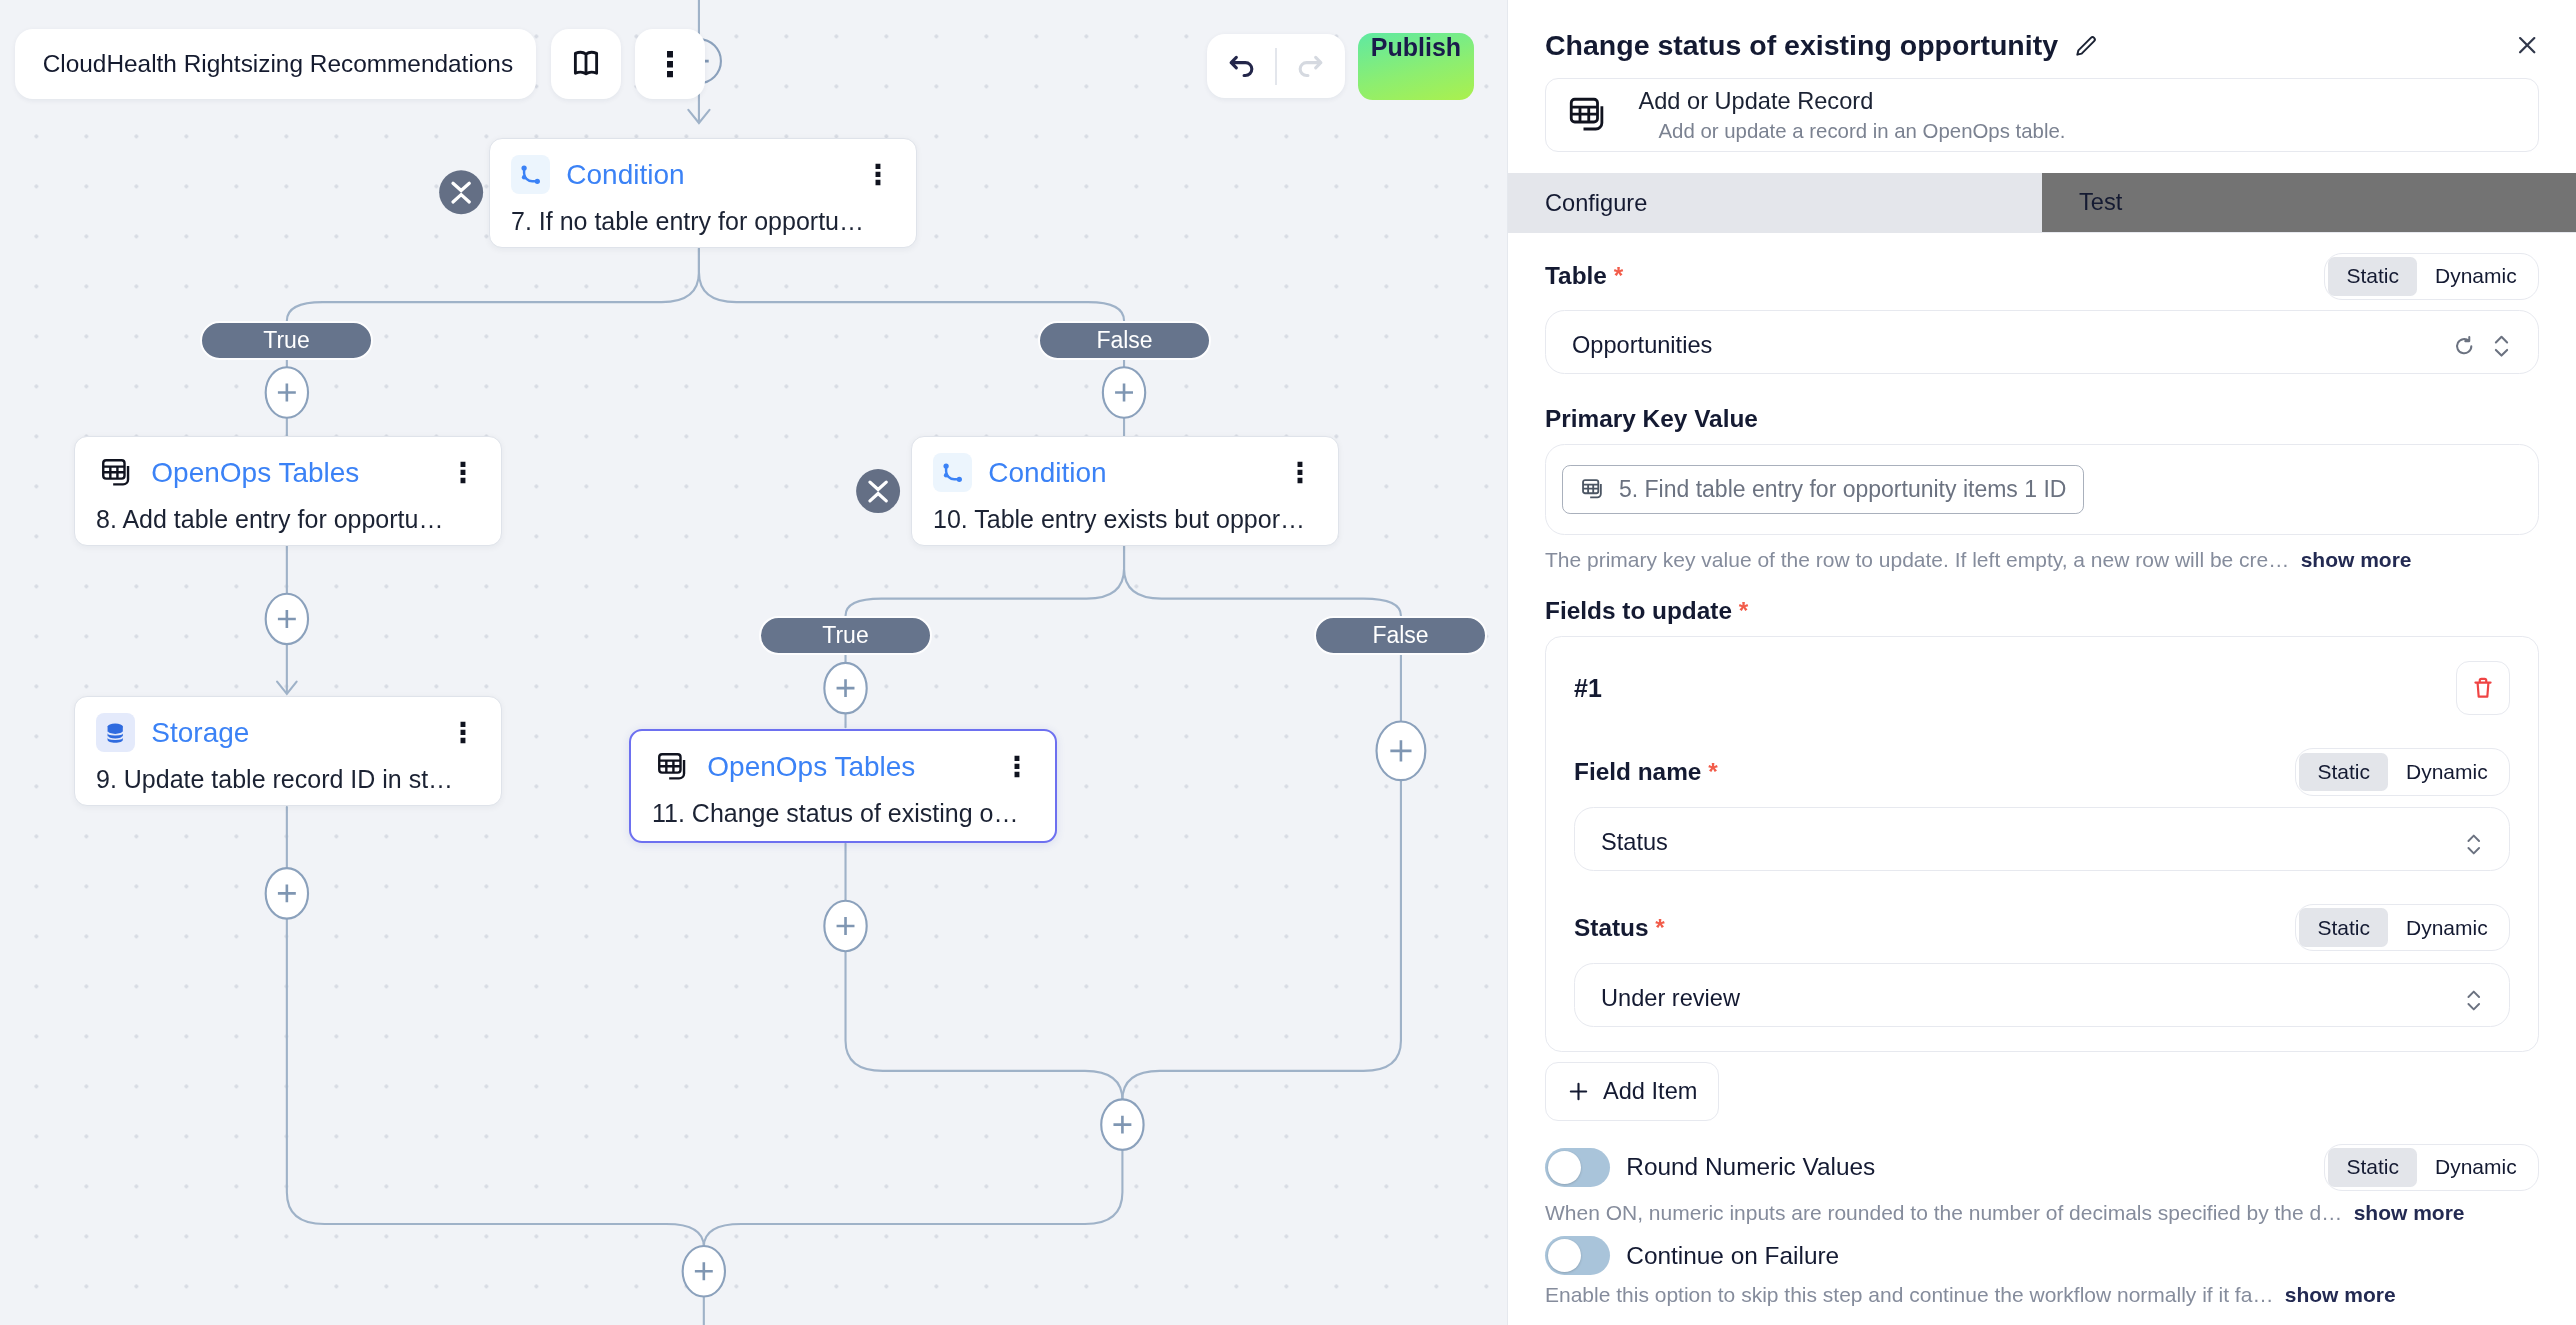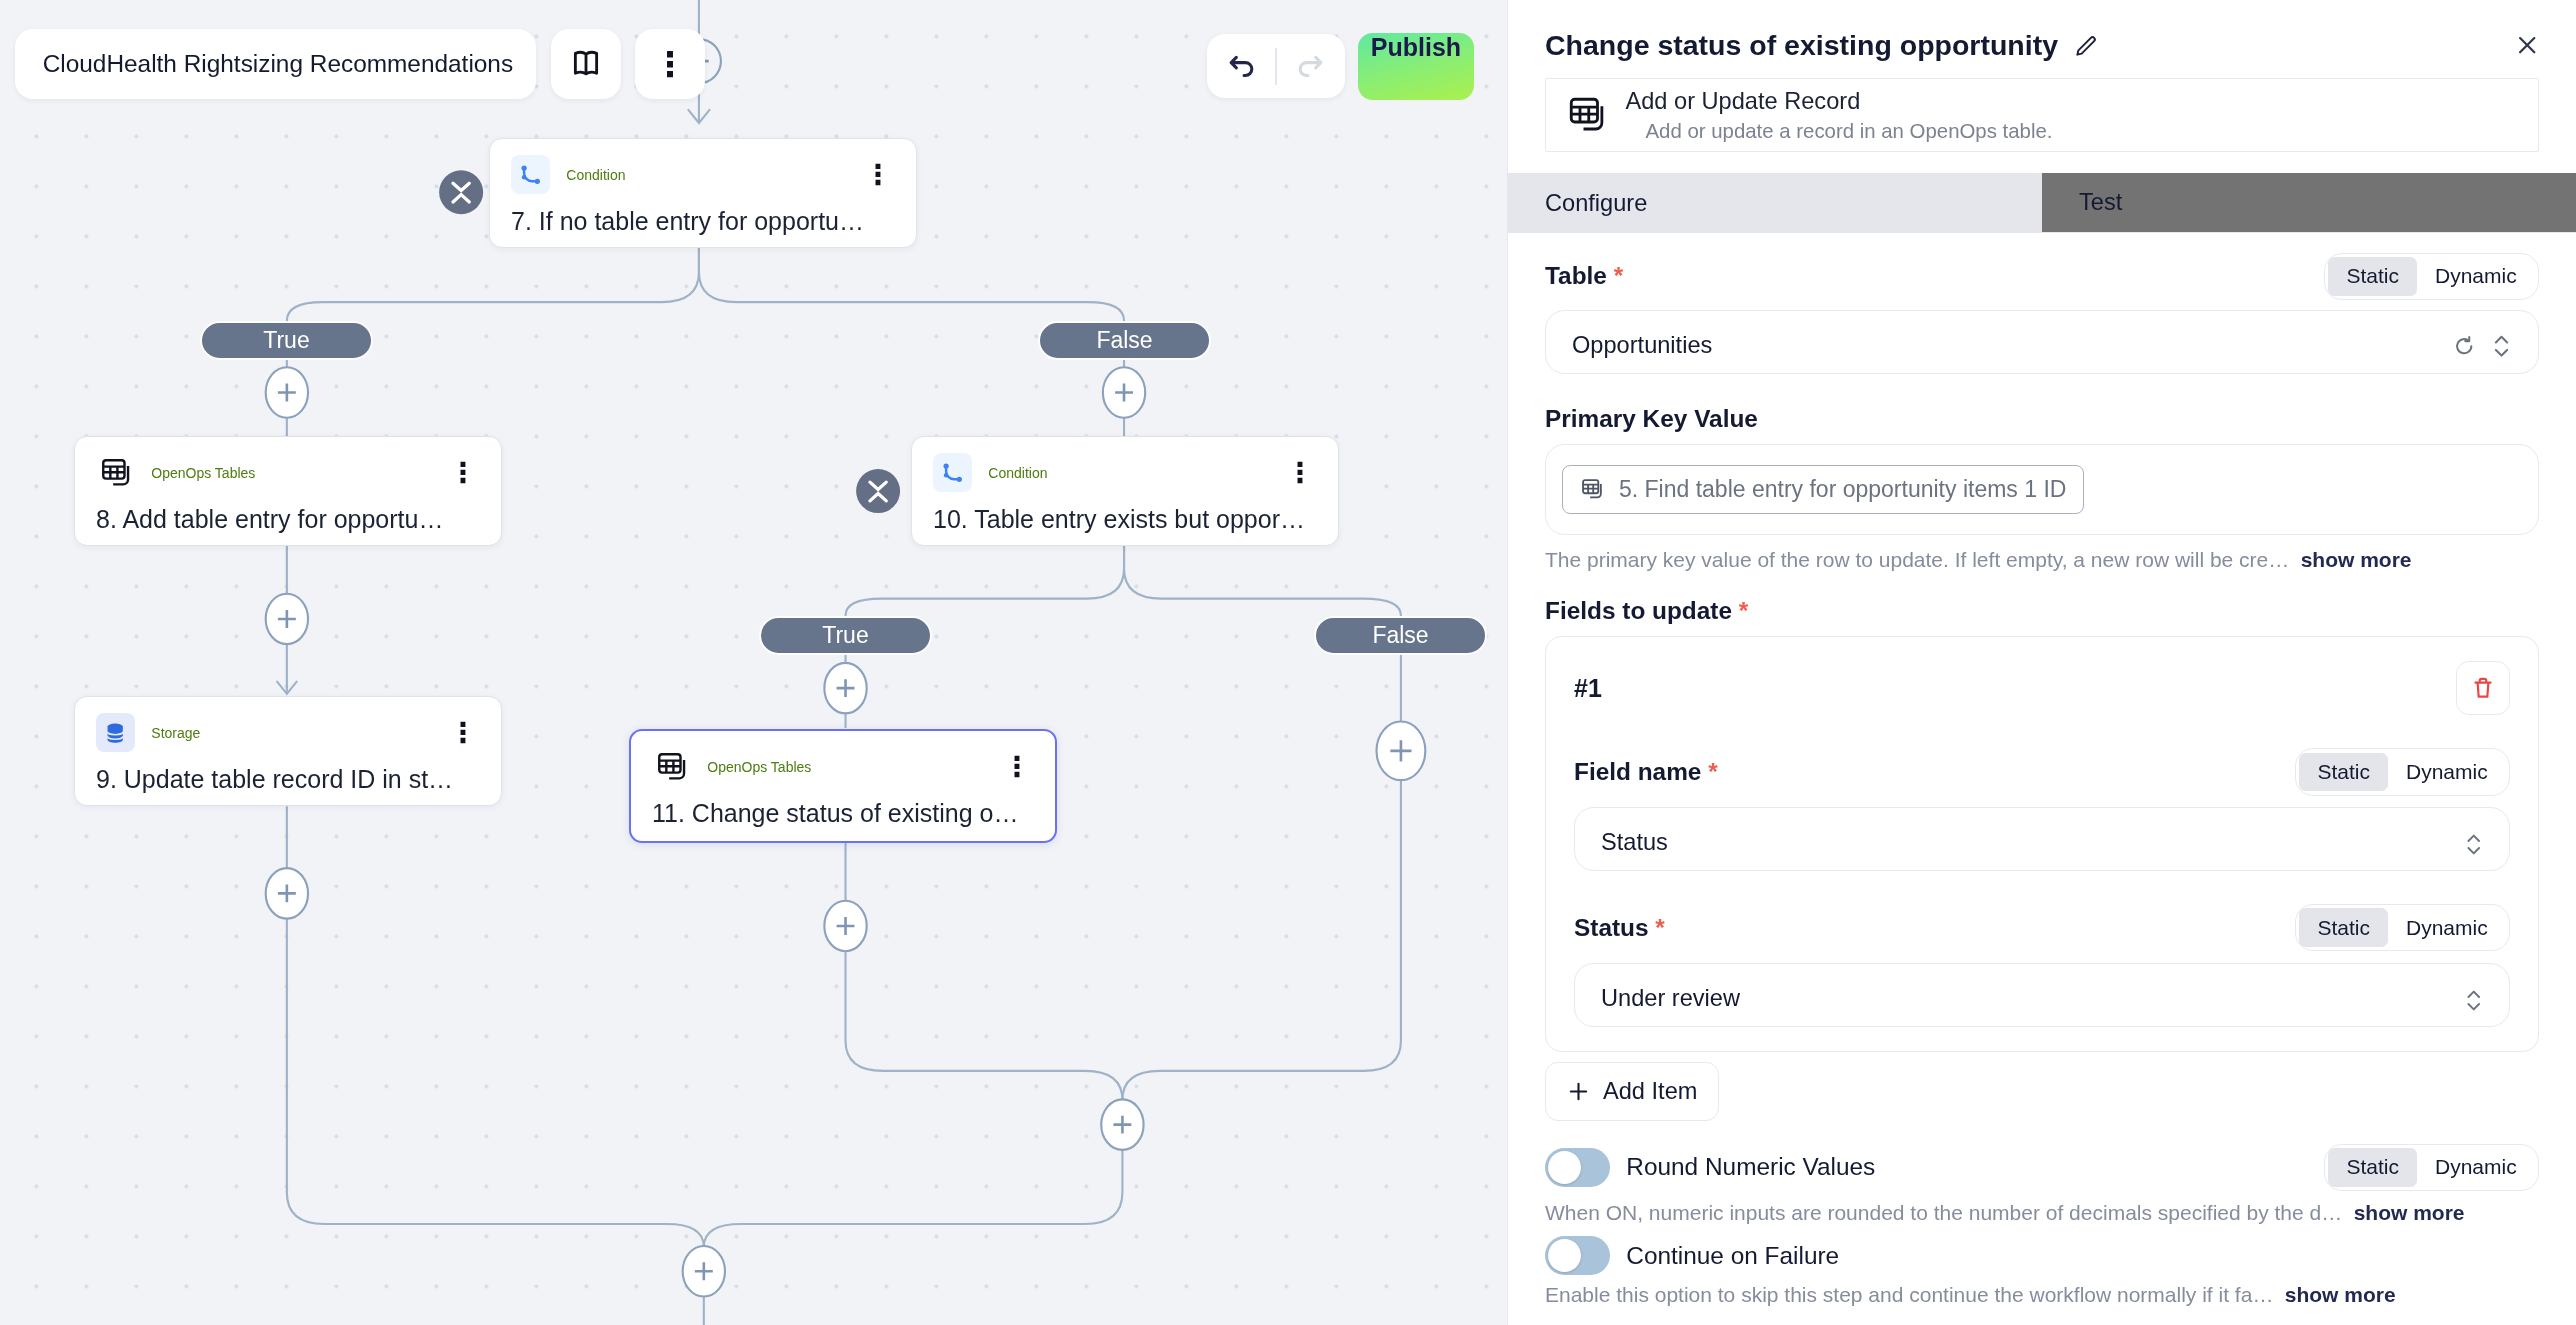--- a/index.html
+++ b/index.html
@@ -26,32 +26,32 @@
   .publish span{font-size:25px;font-weight:700;color:#1a1b4b;}
   
   .node{position:absolute;width:428px;height:110px;background:#fff;border:1.2px solid #dfe3ea;border-radius:13px;
     box-shadow:0 1.6px 6.5px rgba(25,35,65,.05);box-sizing:border-box;padding:16.3px 21px;cursor:pointer;}
   .node.sel{border:2.9px solid #6d70f0;box-shadow:inset 0 0 0 2.4px #fff,0 1.6px 8.1px rgba(60,70,180,.12);}
   .n-head{display:flex;align-items:center;gap:16.3px;}
   .n-ico{width:39px;height:39px;border-radius:8.1px;display:flex;align-items:center;justify-content:center;flex:0 0 auto;}
   .n-ico.cond{background:#ecf5fd;}
   .n-ico.tables{background:transparent;}
   .n-ico.store{background:#e4eafb;}
-  .n-type{font-size:14px;color:#4d7c0f;flex:1;white-space:nowrap;}
+  .n-type{font-size:28px;color:#3b82f6;flex:1;white-space:nowrap;}
   .n-dots{font-size:28px;color:#10131f;font-weight:700;line-height:1;padding:0 3.3px;cursor:pointer;}
   .n-title{font-size:25px;color:#1b2233;font-weight:500;margin-top:13px;white-space:nowrap;}
   .pill{position:absolute;width:173px;height:39px;background:#66748c;border:2.4px solid #fdfdfe;border-radius:21px;
     display:flex;align-items:center;justify-content:center;box-sizing:border-box;}
   .pill span{color:#fff;font-size:23px;}
   
   .panel{position:absolute;left:1507px;top:0;width:1069px;height:1325px;background:#fff;border-left:0.8px solid #e5e8ee;box-sizing:border-box;overflow:hidden;}
   .p-head{padding:29px 37px 0;display:flex;align-items:center;gap:14.7px;}
   .p-title{font-size:28.5px;font-weight:700;color:#141a32;}
   .p-close{margin-left:auto;cursor:pointer;display:flex;}
-  .app-card{margin:16.3px 37px 0;height:72px;border:1.2px solid #e7e9ef;border-radius:2px;display:flex;align-items:center;gap:18px;padding:0 19.5px;}
+  .app-card{margin:16.3px 37px 0;height:72px;border:1.2px solid #e7e9ef;border-radius:13px;display:flex;align-items:center;gap:31px;padding:0 19.5px;}
   .app-card .tt{font-size:23.6px;color:#1b2233;font-weight:500;}
   .app-card .dd{font-size:20.4px;color:#7b8291;margin-top:4.9px;margin-left:20px;}
   .tabs{margin-top:21px;display:flex;height:60px;}
   .tab{flex:1;display:flex;align-items:center;padding-left:37px;font-size:23.6px;font-weight:500;color:#141a32;box-sizing:border-box;cursor:pointer;}
   .tab.active{background:#e4e6eb;}
   .tab.inactive{background:#737373;border-bottom:1.2px solid #e7e9ef;}
   .content{padding:0 37px;}
   .row{display:flex;align-items:center;justify-content:space-between;}
   .lbl{font-size:24.4px;font-weight:600;color:#141a32;}
   .req{color:#f25c4a;font-weight:600;}

